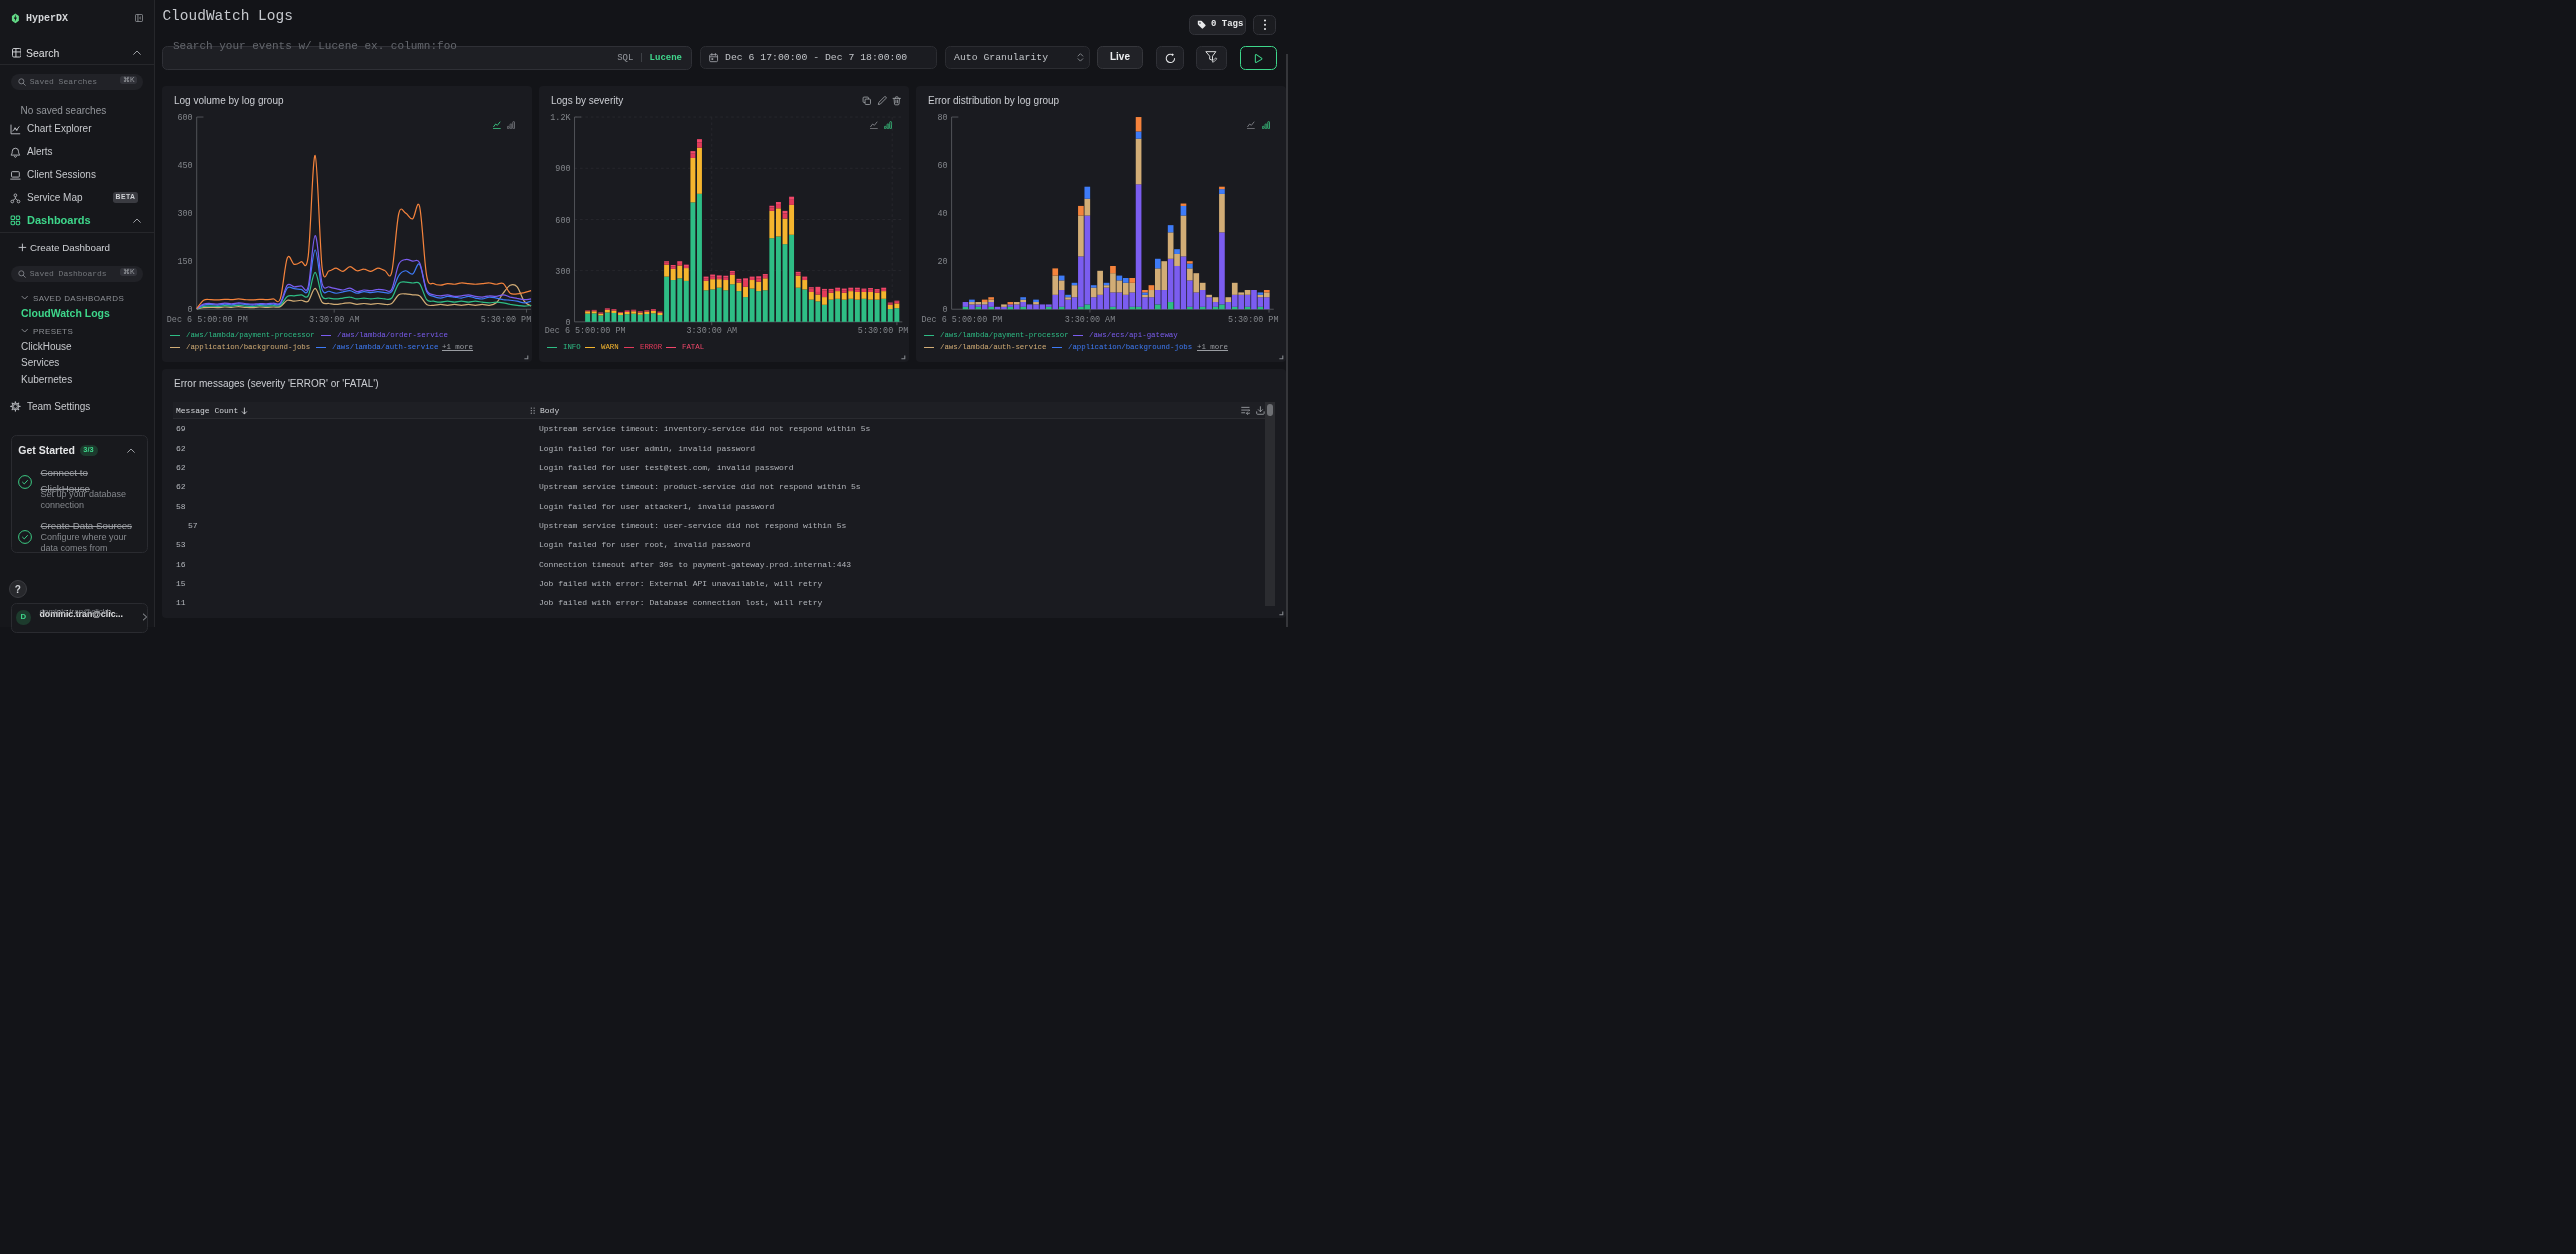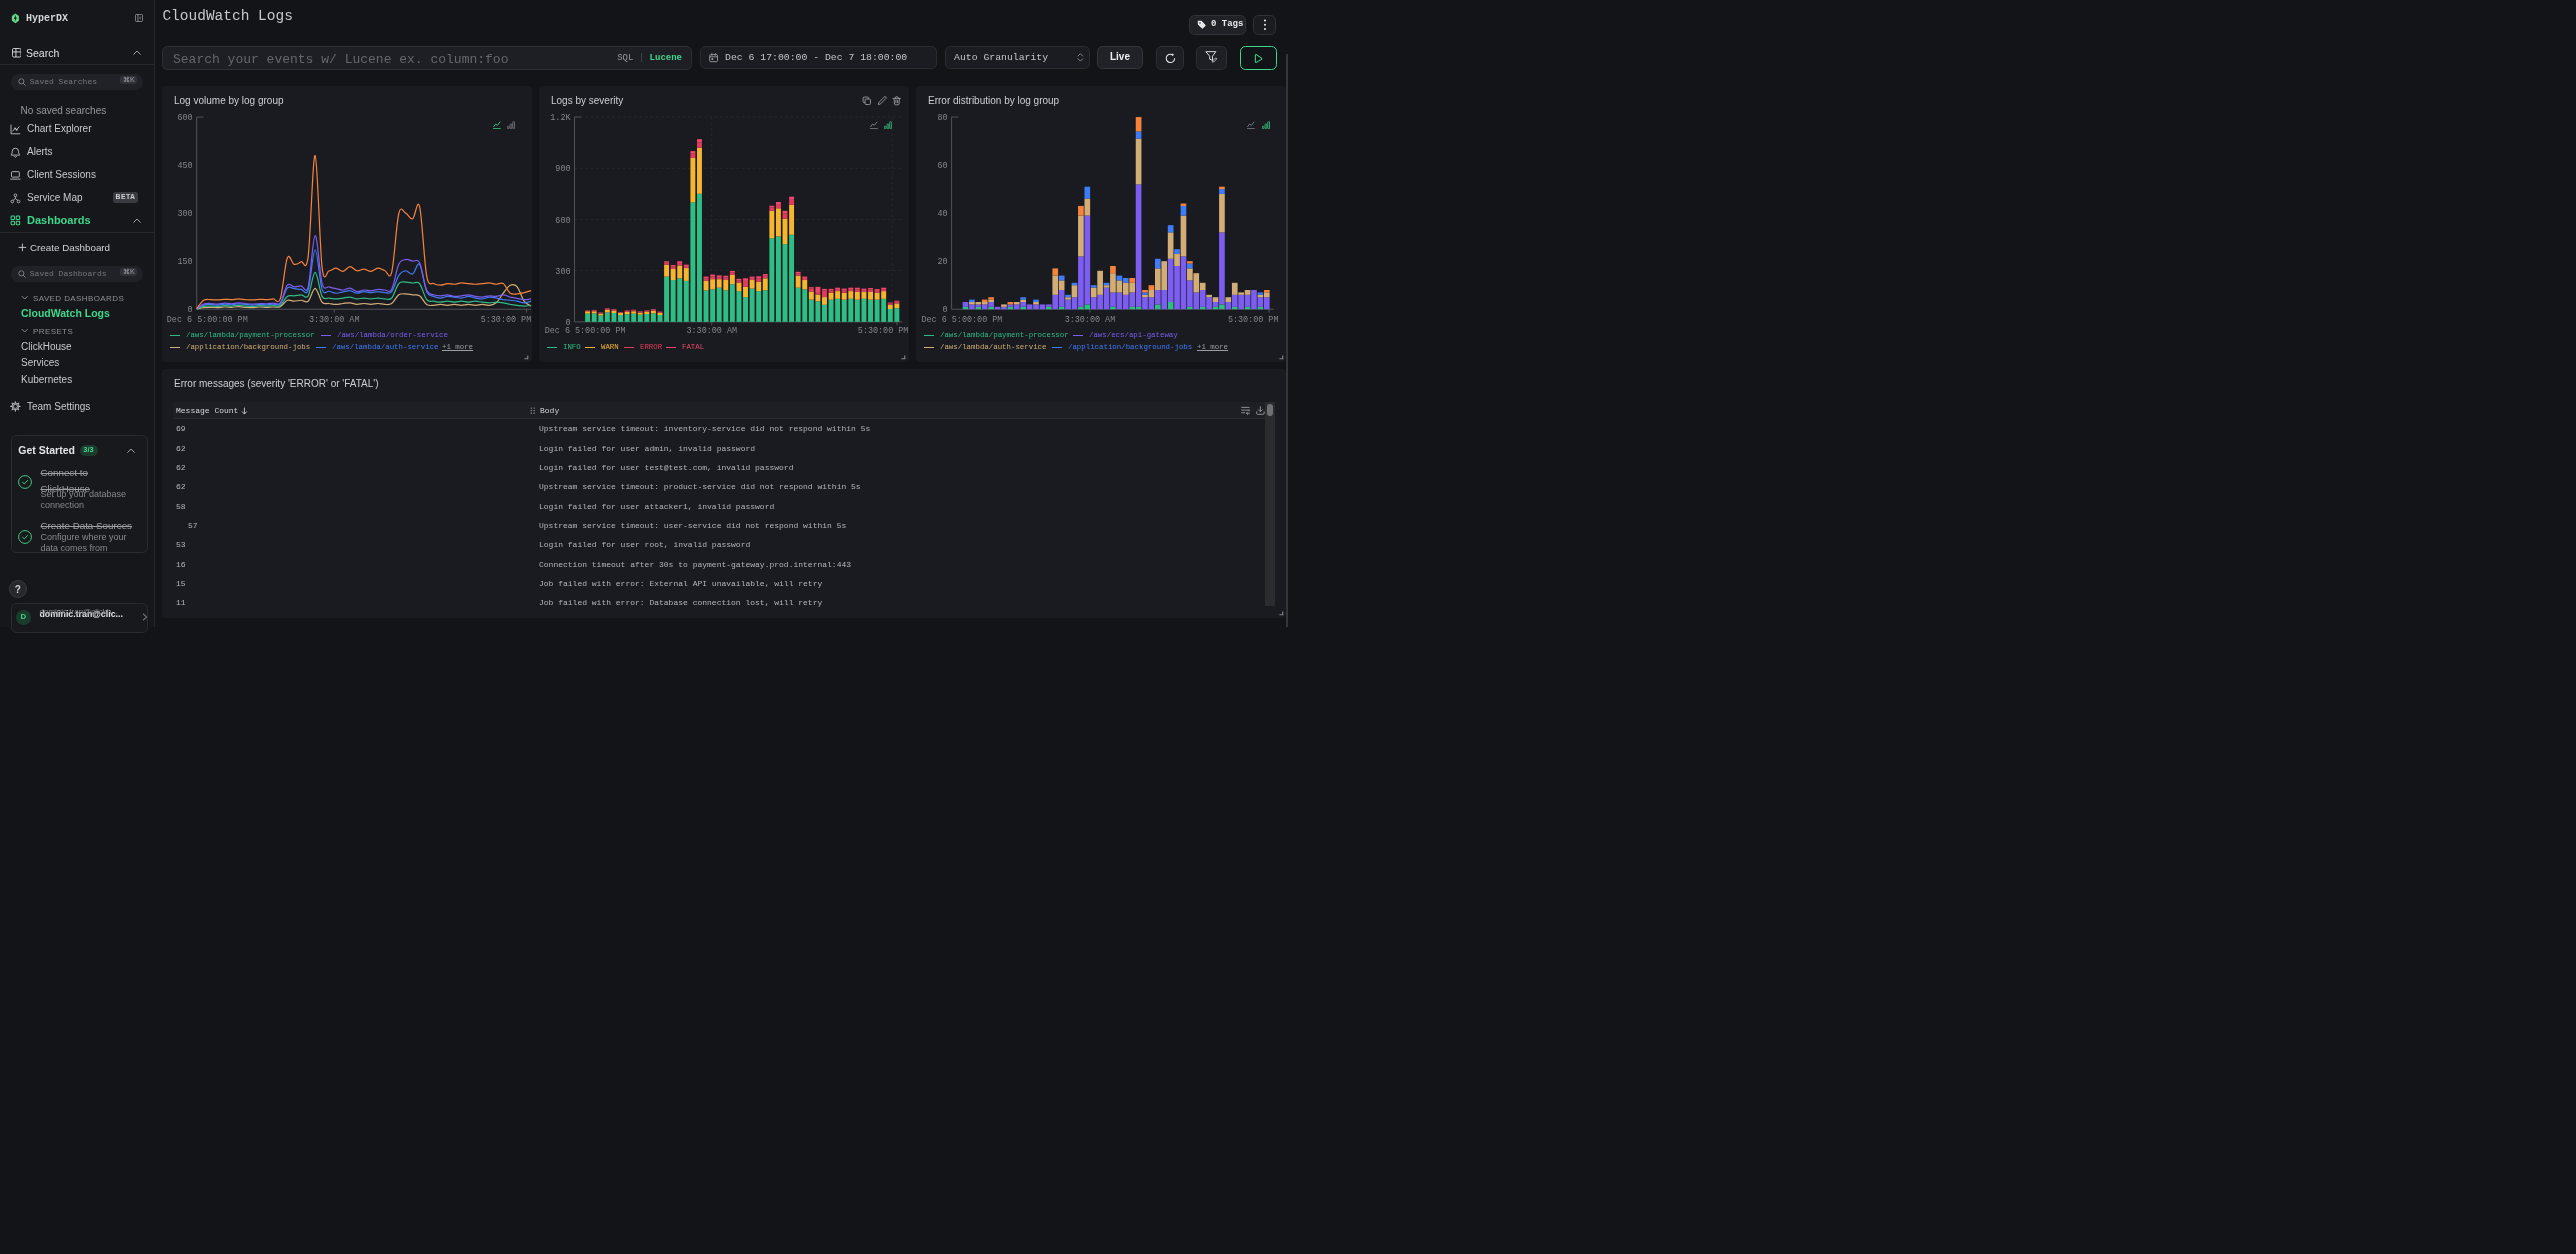--- a/index.html
+++ b/index.html
@@ -168,21 +168,21 @@
       <circle cx="4.4" cy="4.4" r="1.15" fill="#212227"></circle>
     </svg>
     <div class="abs mono" style="left:1056px;top:19px;font-size:9px;font-weight:bold;color:#e8e9eb">0 Tags</div>
     <div class="btn" style="left:1098px;top:14.5px;width:23px;height:20px;background:#1b1c20;border-color:#313238"></div>
     <svg class="abs " style="left:1108px;top:19px" width="4" height="11.5" viewBox="0 0 6 17" fill="none">
       <circle cx="3" cy="2.2" r="1.55" fill="#e8e9eb"></circle>
       <circle cx="3" cy="8.5" r="1.55" fill="#e8e9eb"></circle>
       <circle cx="3" cy="14.8" r="1.55" fill="#e8e9eb"></circle>
     </svg>
     <div class="btn" style="left:7px;top:46px;width:530px;height:24px;background:#1e1f24;border-color:#2f3036"></div>
-    <div class="abs mono" style="left:18px;top:52px;font-size:13px;color:#64676d">Search your events w/ Lucene ex. column:foo</div>
+    <div class="abs mono" style="left:18px;top:40px;font-size:11px;color:#64676d">Search your events w/ Lucene ex. column:foo</div>
     <div class="abs mono" style="left:419px;top:53px;width:108px;text-align:right;font-size:9px;color:#94979d">SQL <span style="color:#4a4c51">|</span> <span style="color:#40d68c;font-weight:bold">Lucene</span></div>
     <div class="btn" style="left:545px;top:46px;width:237px;height:23px;background:#1b1c21;border-color:#2b2c31"></div>
     <svg class="abs " style="left:554px;top:53px" width="9.5" height="9.5" viewBox="0 0 14 14" fill="none">
       <rect x="1" y="2.4" width="11.6" height="10.4" rx="1.6" stroke="#9fa2a7" stroke-width="1.3"></rect>
       <line x1="1" y1="5.6" x2="12.6" y2="5.6" stroke="#9fa2a7" stroke-width="1.3"></line>
       <line x1="4.2" y1="0.8" x2="4.2" y2="3.4" stroke="#9fa2a7" stroke-width="1.3" stroke-linecap="round"></line>
       <line x1="9.4" y1="0.8" x2="9.4" y2="3.4" stroke="#9fa2a7" stroke-width="1.3" stroke-linecap="round"></line>
       <rect x="3.6" y="7.6" width="2.6" height="2.6" fill="#9fa2a7"></rect>
     </svg>
     <div class="abs mono" style="left:570px;top:52px;font-size:9.8px;color:#c2c5c9">Dec 6 17:00:00 - Dec 7 18:00:00</div>

